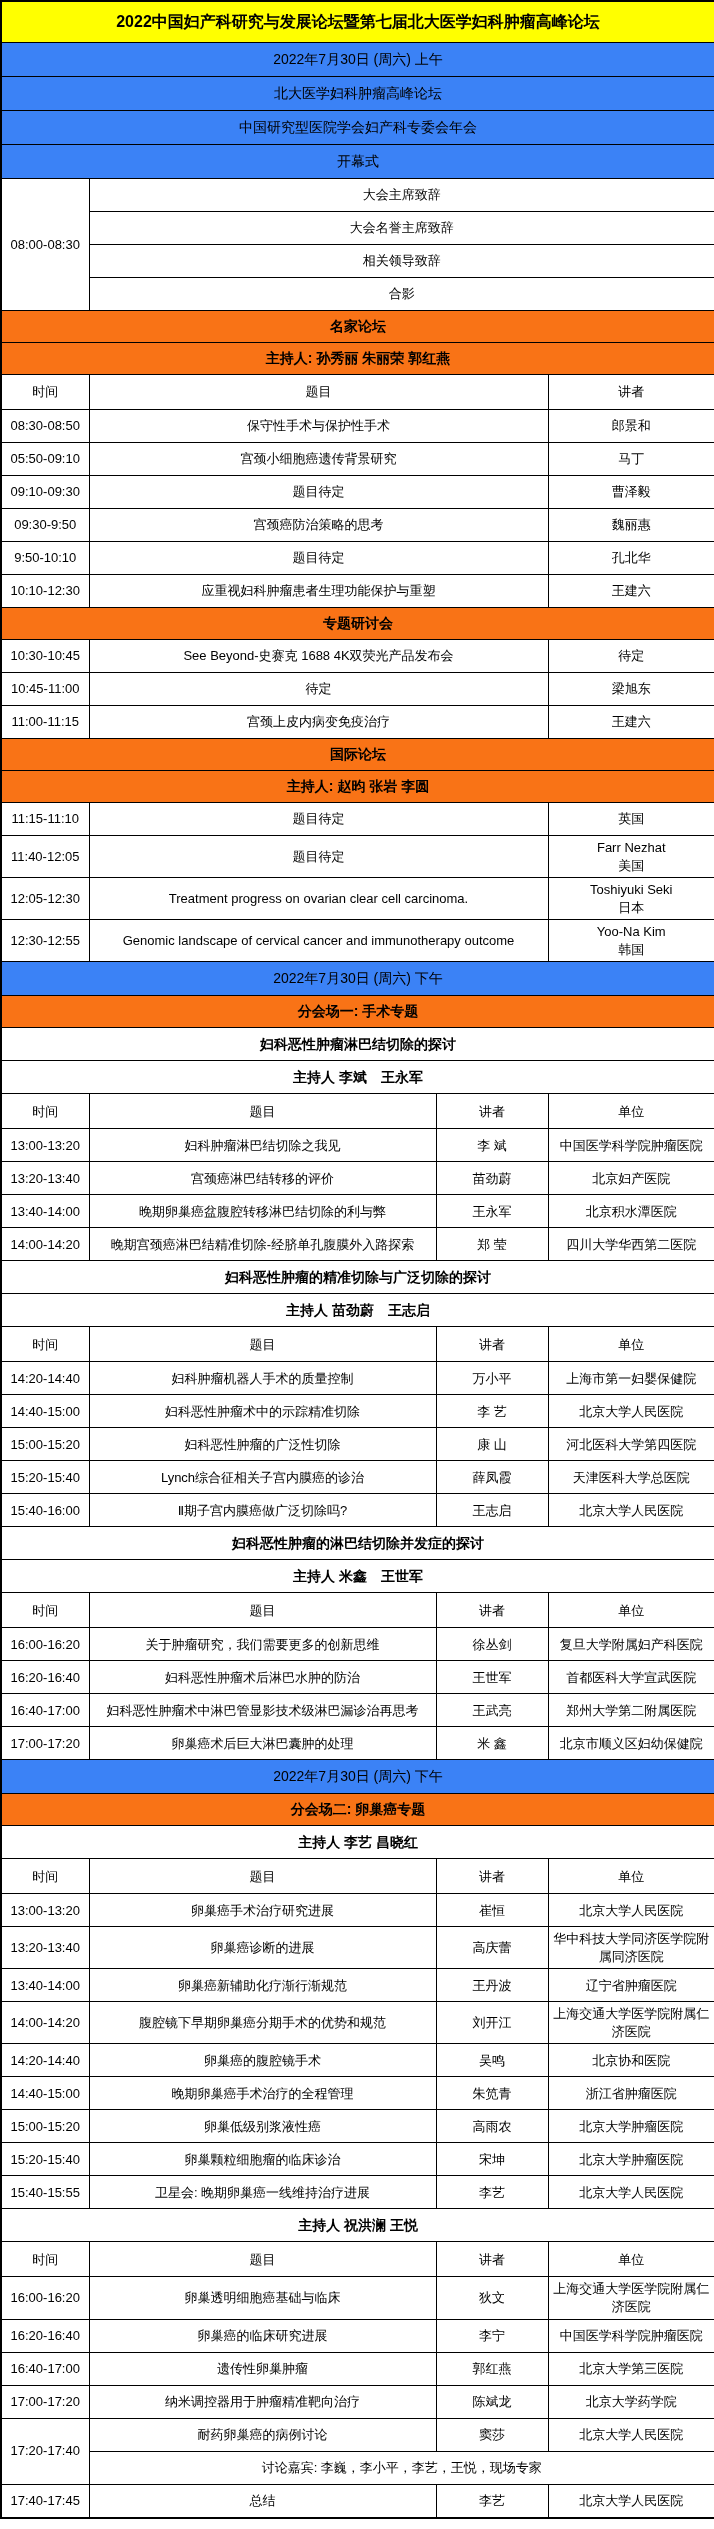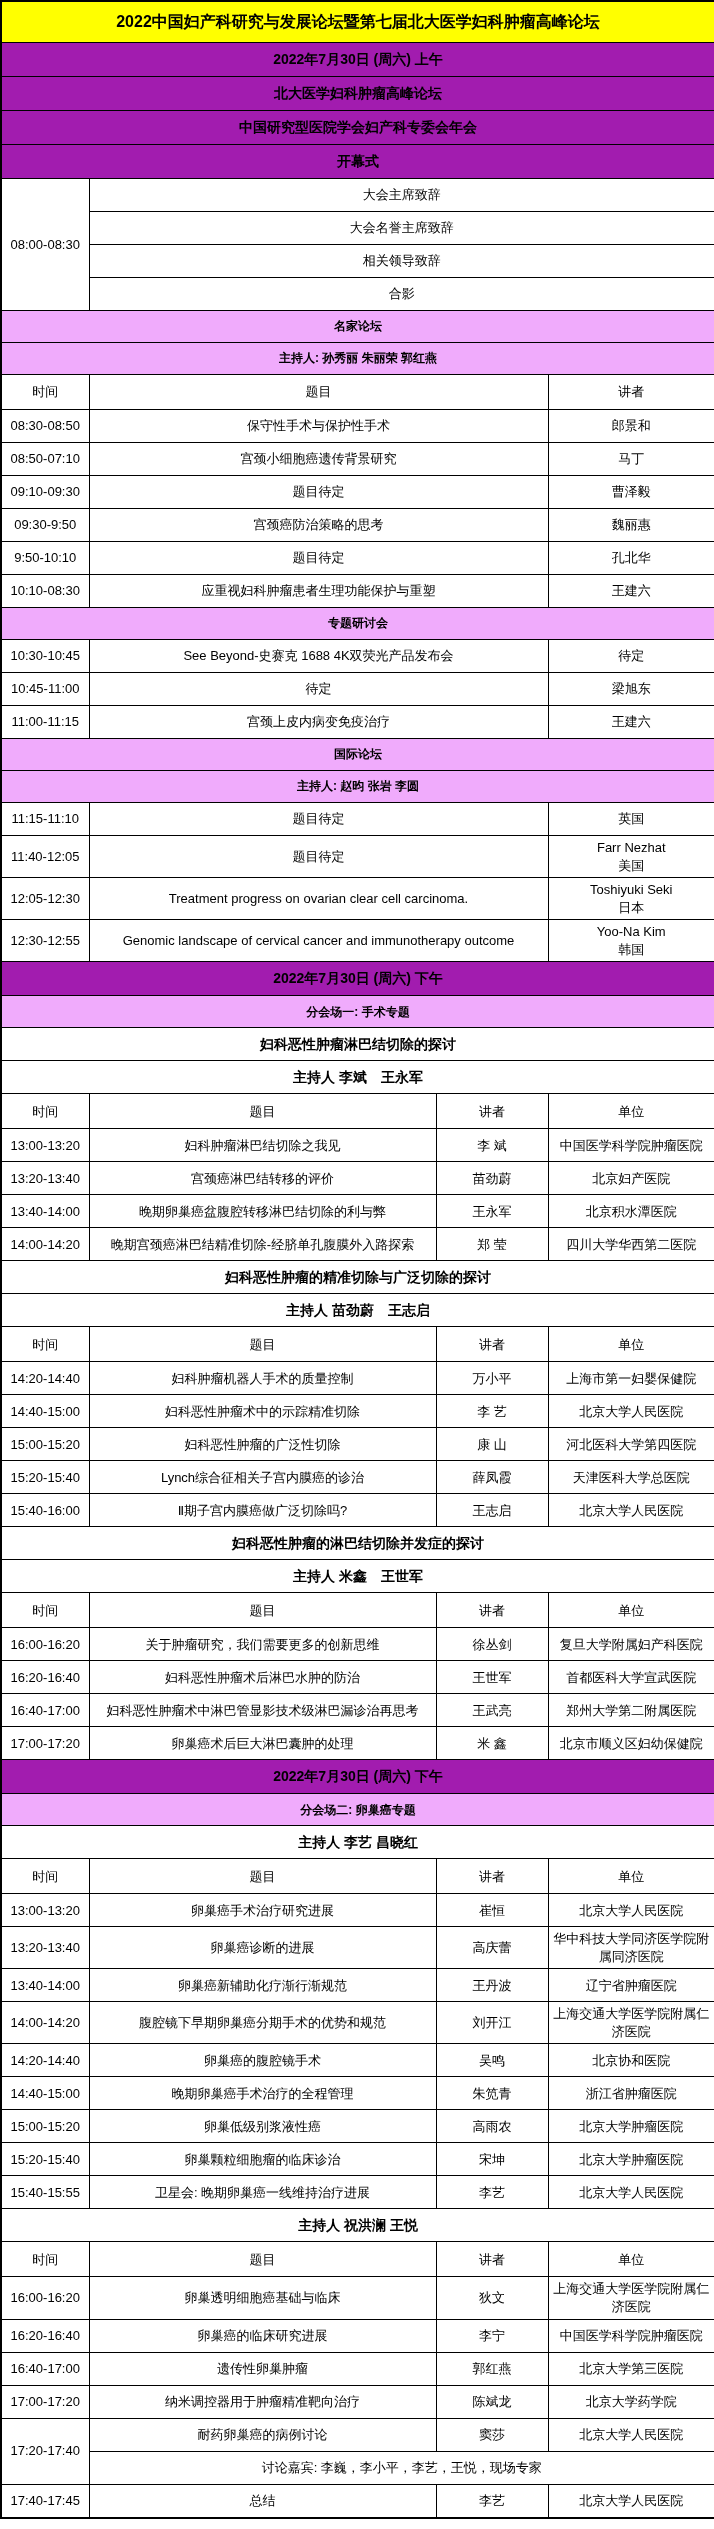--- a/index.html
+++ b/index.html
@@ -9,22 +9,22 @@
   td{border:1px solid #000;text-align:center;vertical-align:middle;
      padding:3px 2px;font-size:13px;line-height:1.35;position:relative;
      word-break:break-word;overflow:hidden;}
   tr.h-title td{height:34px;}
   tr.h-date td{height:27px;}
   tr.h-green td{height:25px;}
   tr.h-white td{height:26px;border-radius:6px;}
   tr.h-head td{height:28px;}
   tr.h-row td{height:26px;}
   .c-title{background:#FFFF00;font-weight:bold;font-size:16px;}
-  .c-date{background:#a21caf;font-weight:bold;font-size:14px;margin-top:20px;}
-  .c-green{background:#f0abfc;font-weight:bold;font-size:12px;}
+  .c-date{background:#3b82f6;font-weight:normal;font-size:14px;margin-top:20px;}
+  .c-green{background:#f97316;font-weight:bold;font-size:14px;}
   .c-white{font-weight:bold;font-size:14px;}
   .c-time{font-size:13px;text-align:center;}
   .spk-line{display:block;}
 </style>
 </head>
 <body>
 
 <div id="wrap">
   <table>
     <colgroup>
@@ -72,41 +72,41 @@
           <td>时间</td>
           <td colspan="2">题目</td>
           <td>讲者</td>
         </tr>
         <tr class="h-row">
           <td class="c-time">08:30-08:50</td>
           <td colspan="2">保守性手术与保护性手术</td>
           <td>郎景和</td>
         </tr>
         <tr class="h-row">
-          <td class="c-time">08:50-07:10</td>
+          <td class="c-time">05:50-09:10</td>
           <td colspan="2">宫颈小细胞癌遗传背景研究</td>
           <td>马丁</td>
         </tr>
         <tr class="h-row">
           <td class="c-time">09:10-09:30</td>
           <td colspan="2">题目待定</td>
           <td>曹泽毅</td>
         </tr>
         <tr class="h-row">
           <td class="c-time">09:30-9:50</td>
           <td colspan="2">宫颈癌防治策略的思考</td>
           <td>魏丽惠</td>
         </tr>
         <tr class="h-row">
           <td class="c-time">9:50-10:10</td>
           <td colspan="2">题目待定</td>
           <td>孔北华</td>
         </tr>
         <tr class="h-row">
-          <td class="c-time">10:10-08:30</td>
+          <td class="c-time">10:10-12:30</td>
           <td colspan="2">应重视妇科肿瘤患者生理功能保护与重塑</td>
           <td>王建六</td>
         </tr>
         <tr class="h-green">
           <td class="c-green" colspan="4">专题研讨会</td>
         </tr>
         <tr class="h-row">
           <td class="c-time">10:30-10:45</td>
           <td colspan="2">See Beyond-史赛克 1688 4K双荧光产品发布会</td>
           <td>待定</td>

